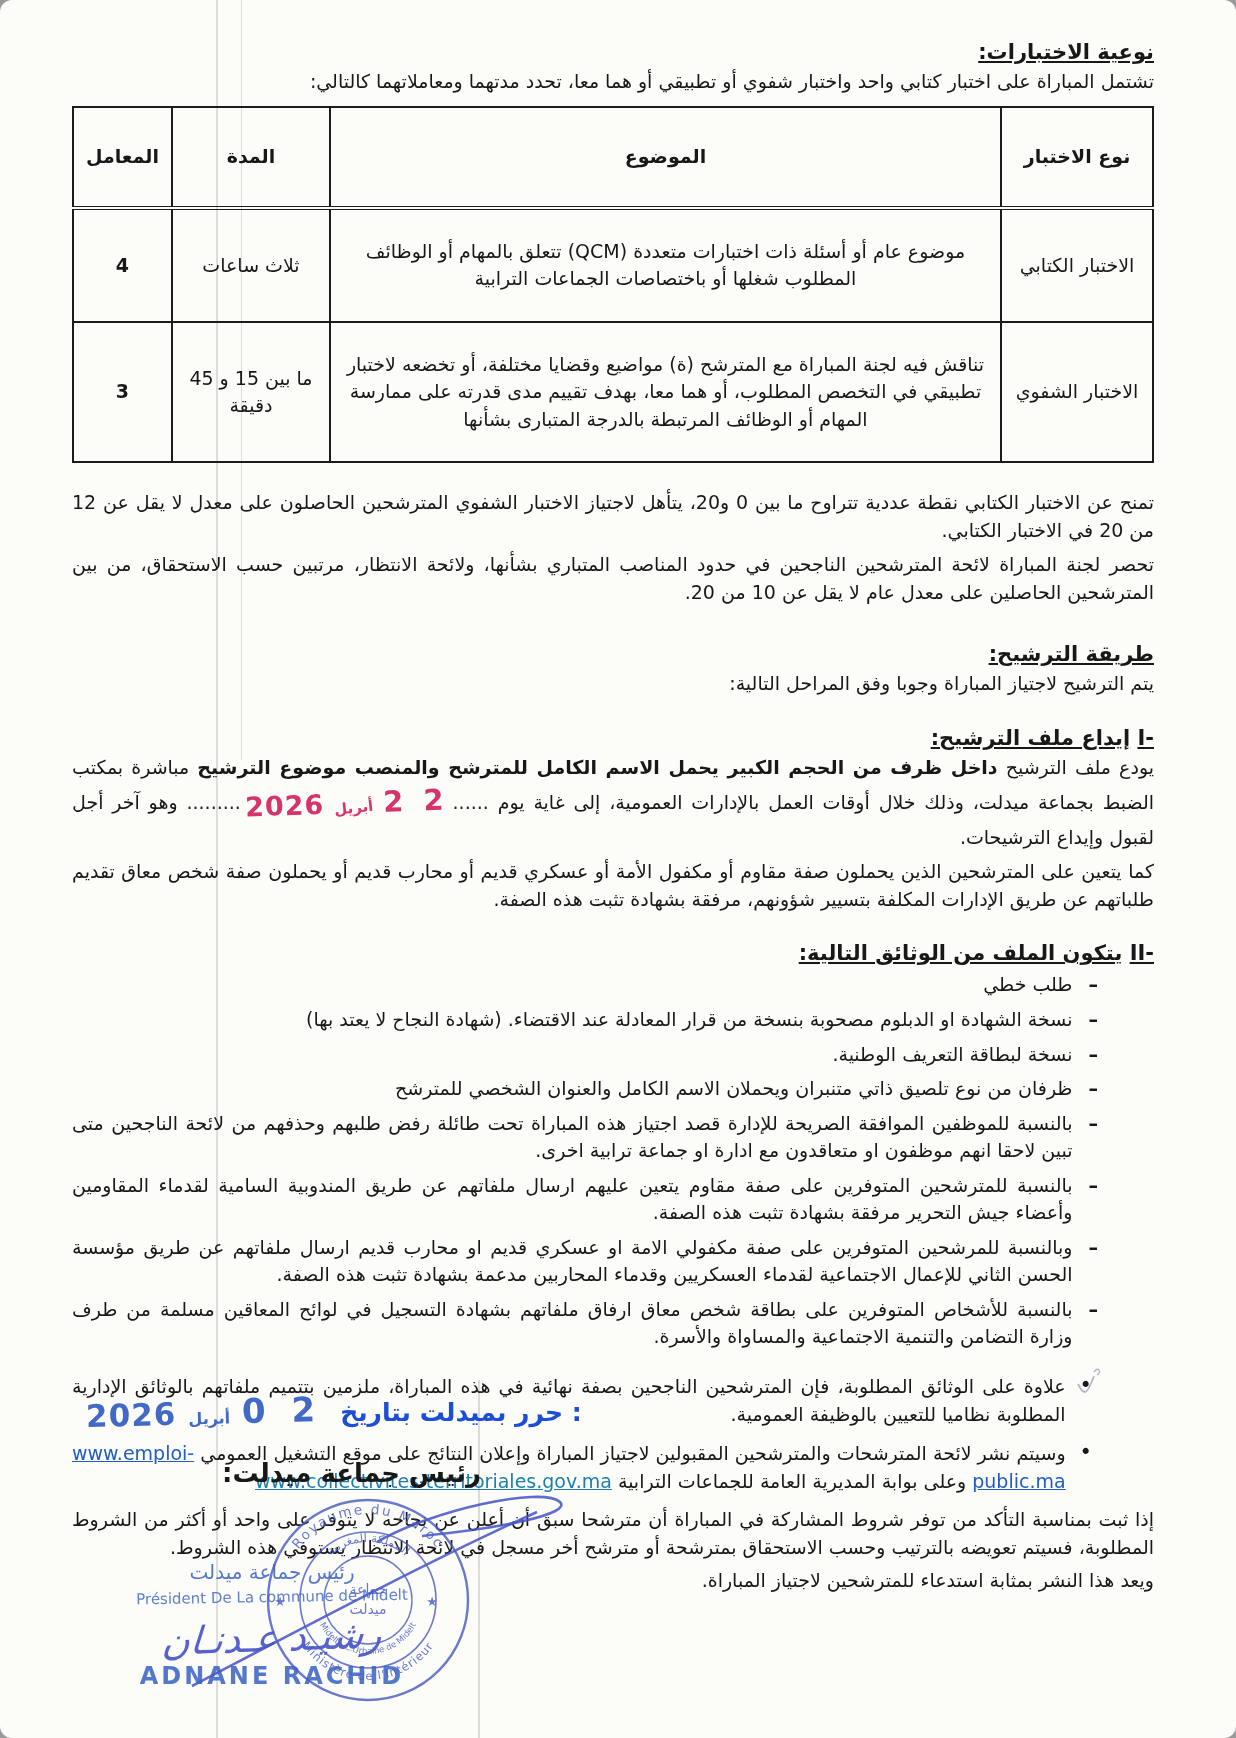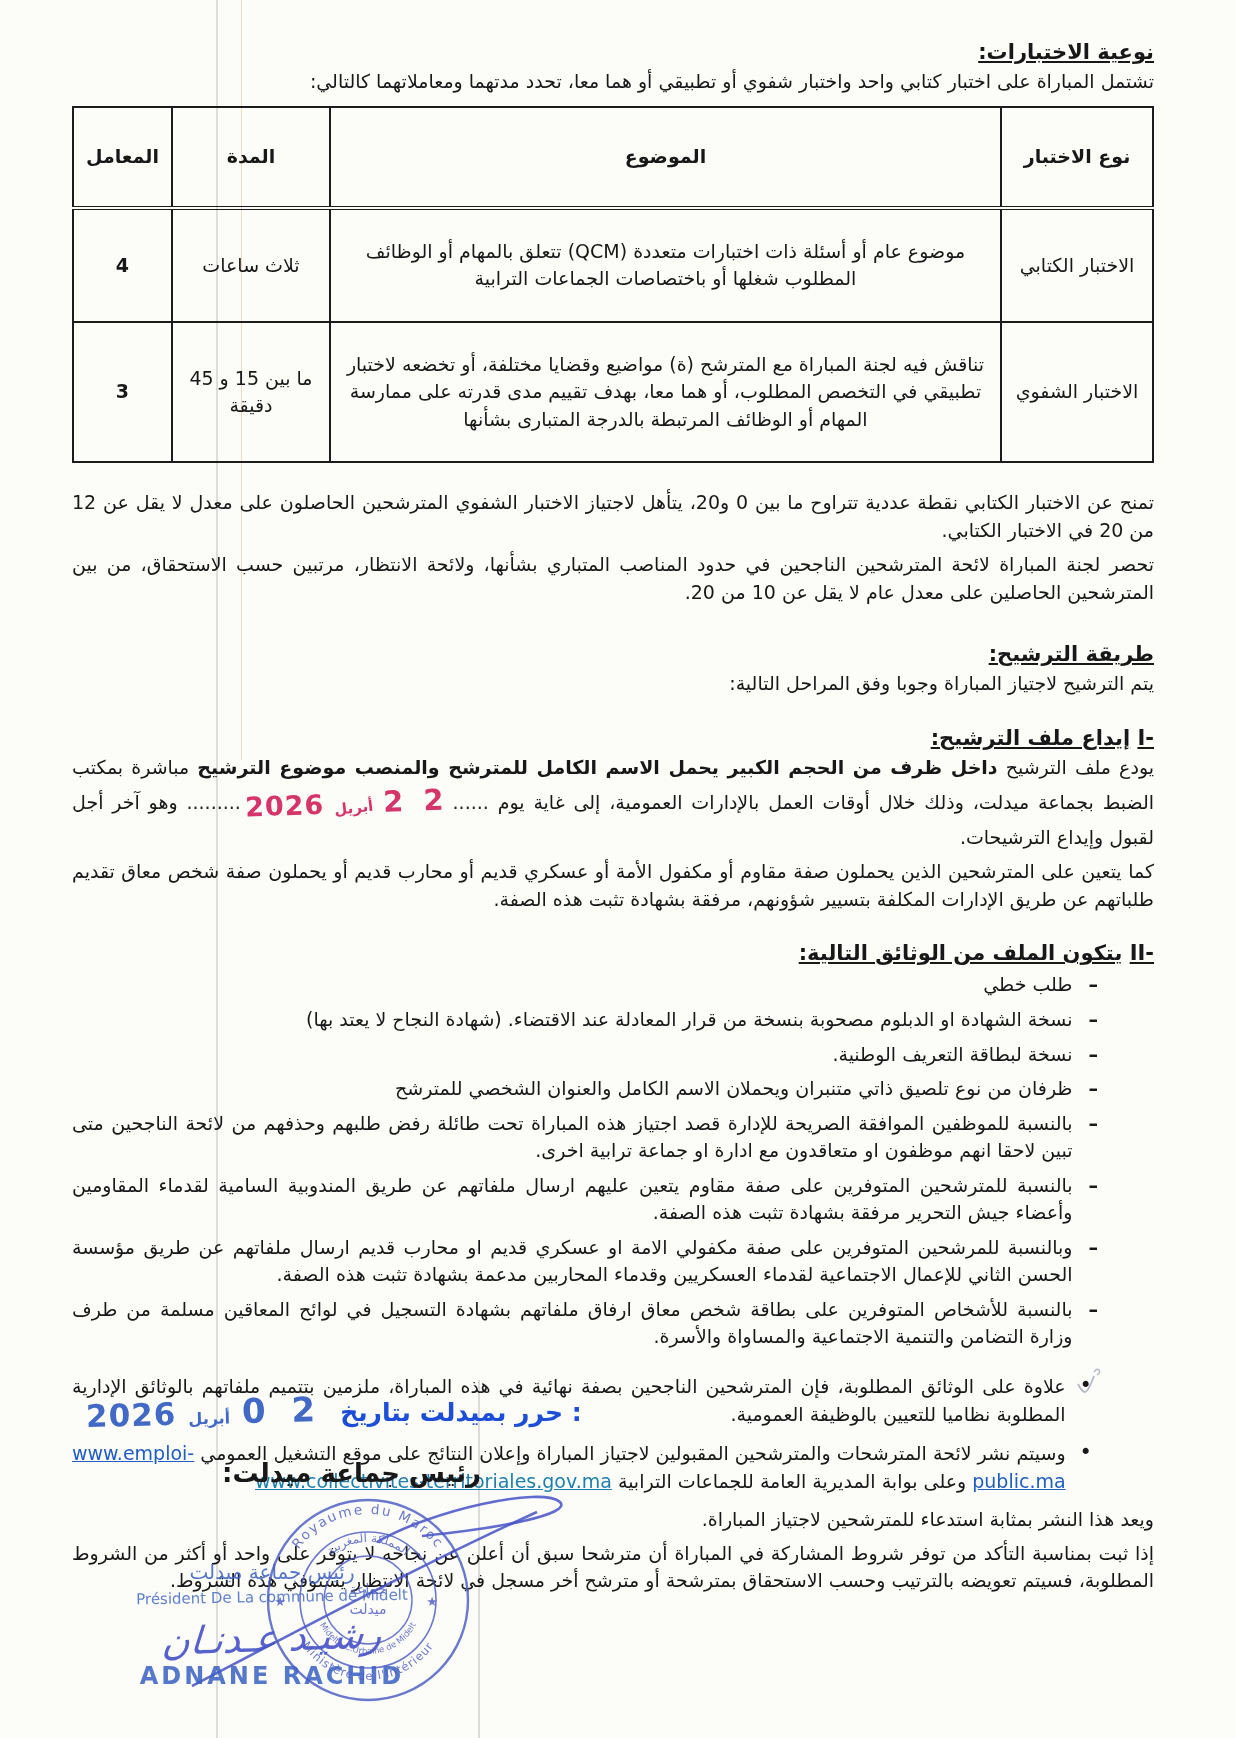--- a/index.html
+++ b/index.html
@@ -5,20 +5,21 @@
   html,body{margin:0;padding:0;background:#9a9a9a;}
   .page{
     position:relative;
     width:1236px;height:1738px;
     margin:0 auto;
     background:#fcfcf9;
     color:#181818;
     font-family:"DejaVu Sans",sans-serif;
     direction:rtl;
     overflow:hidden;
+    border-radius:12px;
   }
   .scan-line{position:absolute;pointer-events:none;}
   .scan-line.v1{left:216px;top:0;width:2px;height:1738px;background:#b9b9b9;opacity:.45;}
   .scan-line.v2{left:241px;top:0;width:1px;height:760px;background:#e8b27a;opacity:.45;}
   .scan-line.v3{left:478px;top:1380px;width:2px;height:358px;background:#a9a9a9;opacity:.4;}
 
   .content{position:absolute;top:0;right:0;left:0;padding:40px 82px 0 72px;box-sizing:border-box;}
   .h{font-weight:bold;font-size:21px;margin:0 0 4px;}
   .h .u-run{text-decoration:underline;}
   .para{font-size:19px;line-height:1.46;margin:0 0 6px;text-align:justify;}
@@ -188,22 +189,22 @@
       <div class="bitem">
           <span class="mk">•</span>
           <span class="btext">علاوة على الوثائق المطلوبة، فإن المترشحين الناجحين بصفة نهائية في هذه المباراة، ملزمين بتتميم ملفاتهم بالوثائق الإدارية المطلوبة نظاميا للتعيين بالوظيفة العمومية.</span>
         </div>
       <div class="bitem">
           <span class="mk">•</span>
           <span class="btext"><span>وسيتم نشر لائحة المترشحات والمترشحين المقبولين لاجتياز المباراة وإعلان النتائج على موقع التشغيل العمومي </span><span class="link emploi" dir="ltr">www.emploi-public.ma</span><span> وعلى بوابة المديرية العامة للجماعات الترابية </span><span class="link coll" dir="ltr">www.collectivites-territoriales.gov.ma</span></span>
         </div>
     </div>
 
+    <p class="para">إذا ثبت بمناسبة التأكد من توفر شروط المشاركة في المباراة أن مترشحا سبق أن أعلن عن نجاحه لا يتوفر على واحد أو أكثر من الشروط المطلوبة، فسيتم تعويضه بالترتيب وحسب الاستحقاق بمترشحة أو مترشح أخر مسجل في لائحة الانتظار يستوفي هذه الشروط.</p>
     <p class="para right">ويعد هذا النشر بمثابة استدعاء للمترشحين لاجتياز المباراة.</p>
-    <p class="para">إذا ثبت بمناسبة التأكد من توفر شروط المشاركة في المباراة أن مترشحا سبق أن أعلن عن نجاحه لا يتوفر على واحد أو أكثر من الشروط المطلوبة، فسيتم تعويضه بالترتيب وحسب الاستحقاق بمترشحة أو مترشح أخر مسجل في لائحة الانتظار يستوفي هذه الشروط.</p>
   </div>
 
   <div class="sig-area">
 
     <div class="drafted-row">
       <span class="stamp-blue-date">
           <span class="yr">2026</span>
           <span class="mo">أبريل</span>
           <span class="dy">0 2</span>
         </span>

